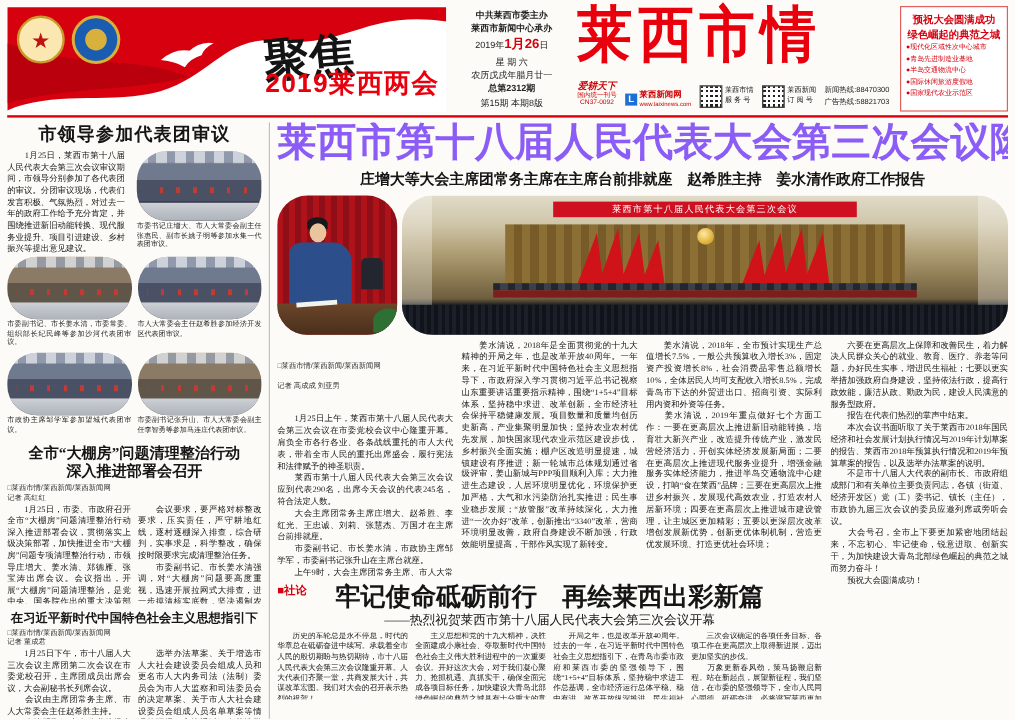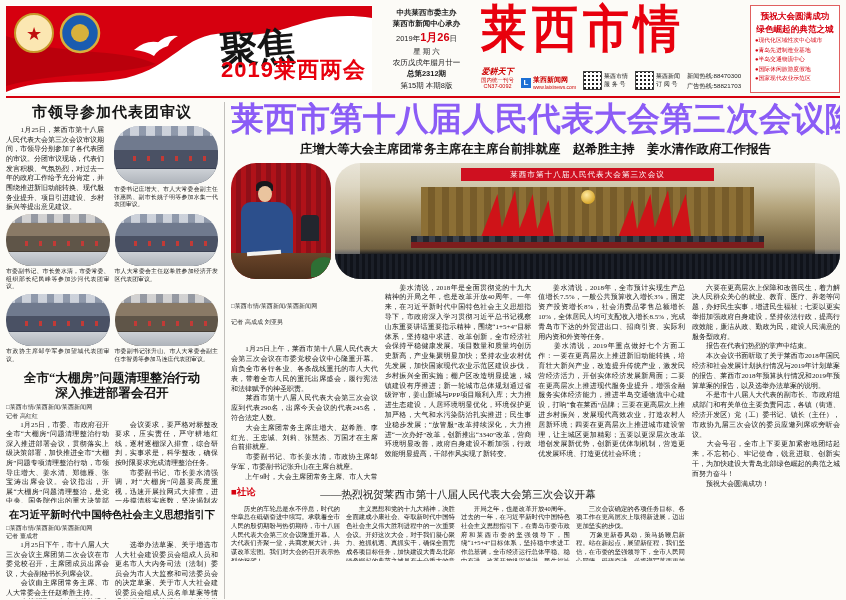--- a/index.html
+++ b/index.html
@@ -319,20 +319,21 @@
 　　上午9时，大会主席团常务主席、市人大常委会主任赵希胜宣布大会开幕，全场起立，高唱中华人民共和国国歌。
 　　在与会代表热烈的掌声中，姜水清代表市人民政府向大会作报告。报告共分三个部分：一、2018年工作回顾；二、2019年工作安排；三、加强政府自身建设。</div>
             </div>
             <div class="col">　　姜水清说，2018年是全面贯彻党的十九大精神的开局之年，也是改革开放40周年。一年来，在习近平新时代中国特色社会主义思想指导下，市政府深入学习贯彻习近平总书记视察山东重要讲话重要指示精神，围绕“1+5+4”目标体系，坚持稳中求进、改革创新，全市经济社会保持平稳健康发展。项目数量和质量均创历史新高，产业集聚明显加快；坚持农业农村优先发展，加快国家现代农业示范区建设步伐，乡村振兴全面实施；棚户区改造明显提速，城镇建设有序推进；新一轮城市总体规划通过省级评审，姜山新城与PPP项目顺利入库；大力推进生态建设，人居环境明显优化，环境保护更加严格，大气和水污染防治扎实推进；民生事业稳步发展；“放管服”改革持续深化，大力推进“一次办好”改革，创新推出“3340”改革，营商环境明显改善，政府自身建设不断加强，行政效能明显提高，干部作风实现了新转变。</div>
             <div class="col">　　姜水清说，2018年，全市预计实现生产总值增长7.5%，一般公共预算收入增长3%，固定资产投资增长8%，社会消费品零售总额增长10%，全体居民人均可支配收入增长8.5%，完成青岛市下达的外贸进出口、招商引资、实际利用内资和外资等任务。
 　　姜水清说，2019年重点做好七个方面工作：一要在更高层次上推进新旧动能转换，培育壮大新兴产业，改造提升传统产业，激发民营经济活力，开创实体经济发展新局面；二要在更高层次上推进现代服务业提升，增强金融服务实体经济能力，推进半岛交通物流中心建设，打响“食在莱西”品牌；三要在更高层次上推进乡村振兴，发展现代高效农业，打造农村人居新环境；四要在更高层次上推进城市建设管理，让主城区更加精彩；五要以更深层次改革增创发展新优势，创新更优体制机制，营造更优发展环境、打造更优社会环境；</div>
           </div>
 
           <section class="editorial">
             <div class="ed-label">■社论</div>
+            <h2 class="ed-title">牢记使命砥砺前行　再绘莱西出彩新篇</h2>
             <div class="ed-sub">——热烈祝贺莱西市第十八届人民代表大会第三次会议开幕</div>
             <div class="ed-cols">
               <div>　　历史的车轮总是永不停息，时代的华章总在砥砺奋进中续写。承载着全市人民的殷切期盼与热切期待，市十八届人民代表大会第三次会议隆重开幕。人大代表们齐聚一堂，共商发展大计，共谋改革宏图。我们对大会的召开表示热烈的祝贺！
 　　一年一度的人大会议是我国政治生活中的一件大事，也是全市上下深入学习贯彻习近平新时代中国特色社会</div>
               <div>　　主义思想和党的十九大精神，决胜全面建成小康社会、夺取新时代中国特色社会主义伟大胜利进程中的一次重要会议。开好这次大会，对于我们凝心聚力、抢抓机遇、真抓实干，确保全面完成各项目标任务，加快建设大青岛北部绿色崛起的典范之城具有十分重大的意义。
 　　2018年是全面贯彻党的十九大精神的</div>
               <div>　　开局之年，也是改革开放40周年。过去的一年，在习近平新时代中国特色社会主义思想指引下，在青岛市委市政府和莱西市委的坚强领导下，围绕“1+5+4”目标体系，坚持稳中求进工作总基调，全市经济运行总体平稳、稳中有进，改革开放纵深推进，民生福祉持续改善，三大攻坚战开局良好，各项事业取得了明显成效，为市十八届人大</div>
               <div>　　三次会议确定的各项任务目标、各项工作在更高层次上取得新进展，迈出更加坚实的步伐。
 　　万象更新春风劲，策马扬鞭启新程。站在新起点，展望新征程，我们坚信，在市委的坚强领导下，全市人民同心同德、砥砺奋进，必将谱写莱西更加出彩的崭新篇章！
 　　预祝大会圆满成功！</div>

